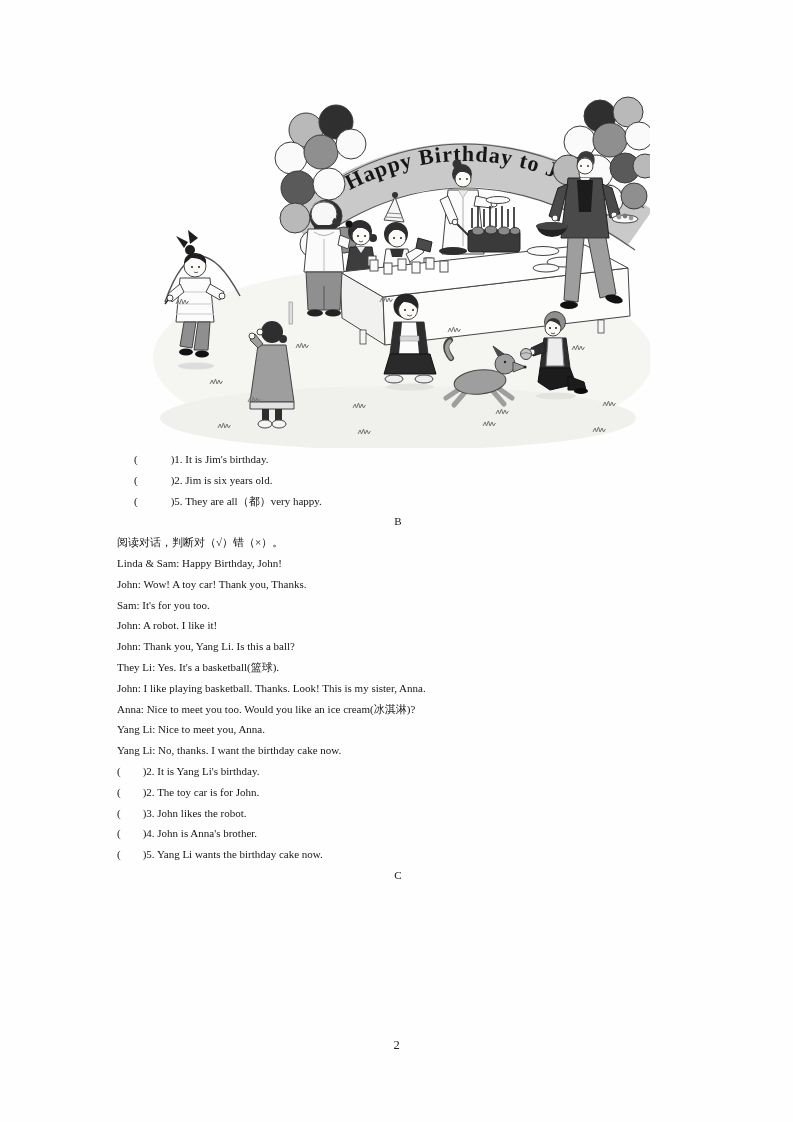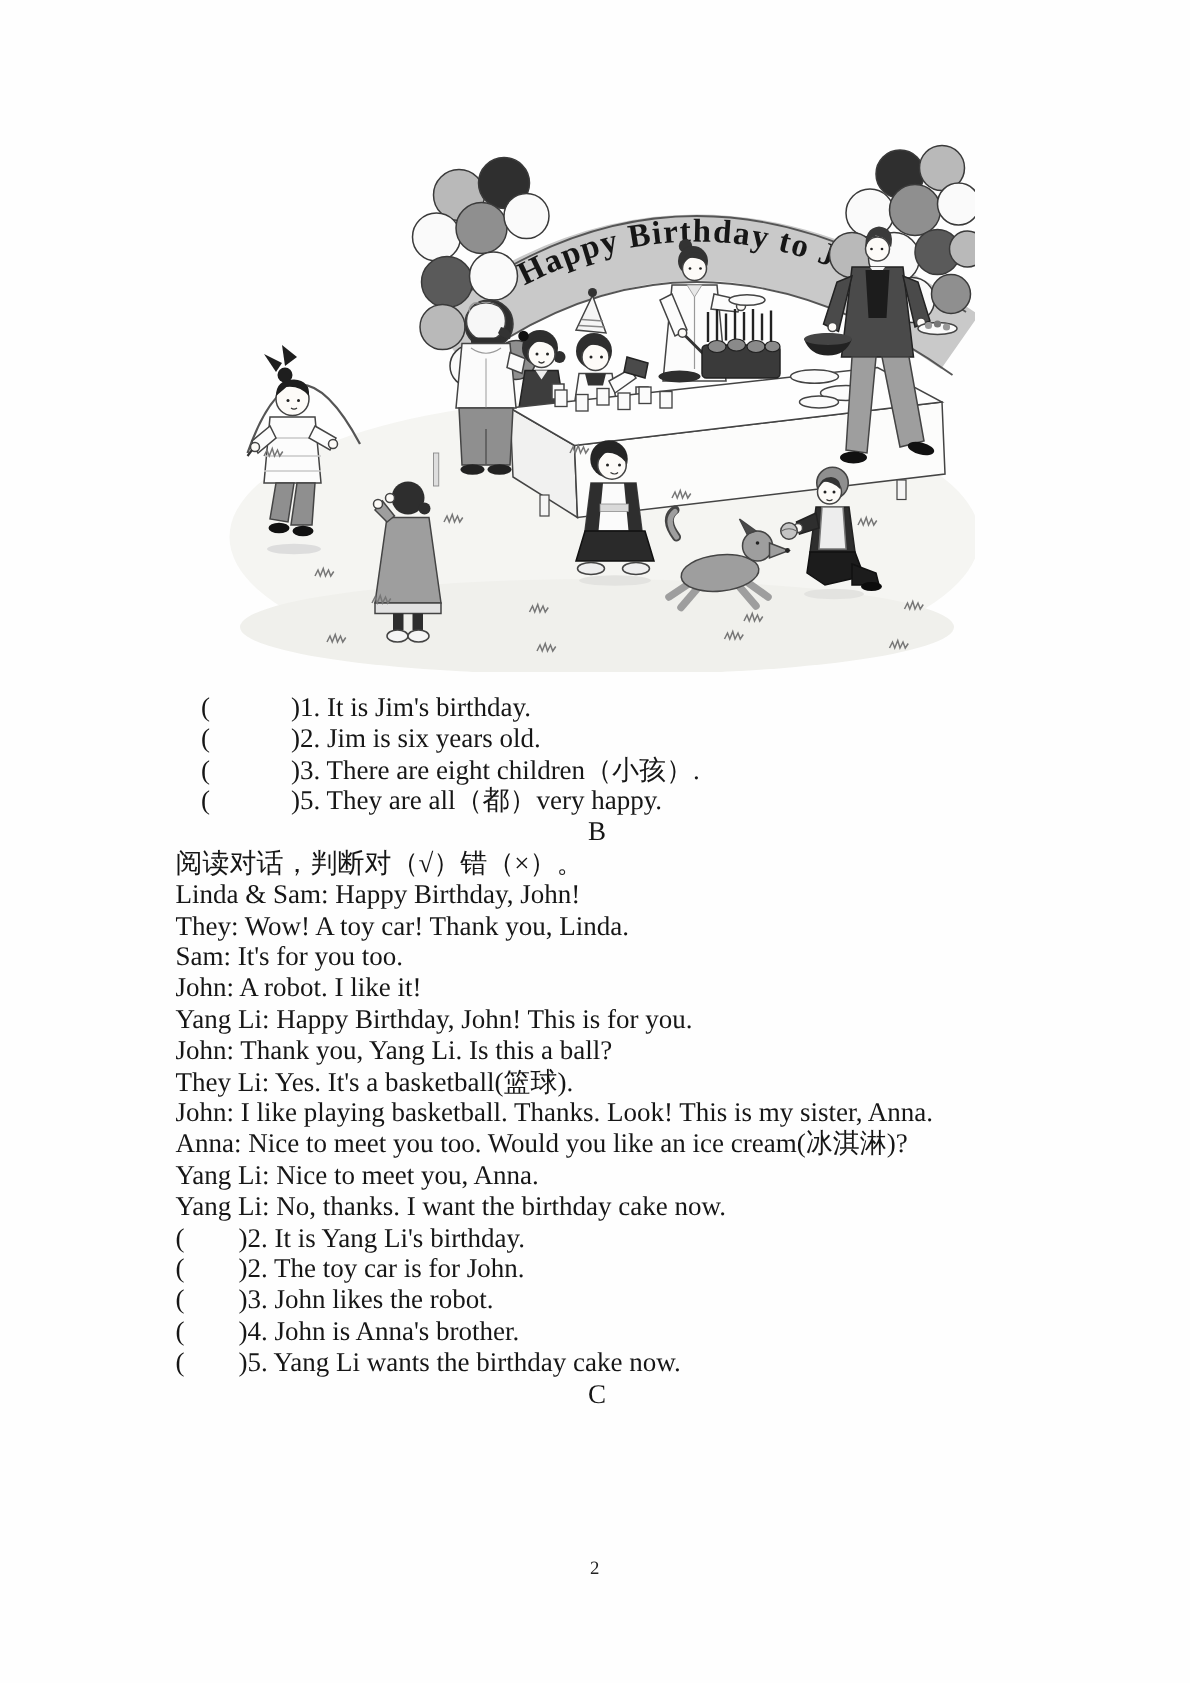--- a/index.html
+++ b/index.html
@@ -4,22 +4,21 @@
 <style>
   html,body{margin:0;padding:0;background:#e8e8e8;}
   .page{
     position:relative;width:793px;height:1122px;margin:0 auto;
     background:#fefefe;overflow:hidden;
     font-family:"Liberation Serif","DejaVu Serif",serif;color:#161616;
   }
   .illustration{position:absolute;left:148px;top:96px;width:502px;height:352px;}
   .content{
     position:absolute;left:117px;top:449px;width:562px;
-    font-size:18px;
-    margin-top:12px;
+    font-size:11px;
   }
   .line{height:20.8px;line-height:20.8px;white-space:pre;}
   .line.indent-a{padding-left:17px;}
   .line.center{text-align:center;}
   .page-number{
     position:absolute;left:0;top:1038px;width:100%;text-align:center;
     font-size:12.5px;color:#222;
   }
   svg text{font-family:"Liberation Serif","DejaVu Serif",serif;}
 </style>
@@ -323,31 +322,29 @@
       <use href="#tuft" x="210" y="338"></use>
         <use href="#tuft" x="335" y="330"></use>
       <use href="#tuft" x="445" y="336"></use>
         <use href="#tuft" x="232" y="206"></use>
     </g>
   </svg>
 
   <main class="content">
     <div class="line indent-a">(            )1. It is Jim's birthday.</div>
     <div class="line indent-a">(            )2. Jim is six years old.</div>
-    <div class="line indent-a">(            )3. There are eight children（小孩）.</div>
     <div class="line indent-a">(            )5. They are all（都）very happy.</div>
 
     <div class="line center">B</div>
     <div class="line">阅读对话，判断对（√）错（×）。</div>
 
     <div class="line">Linda &amp; Sam: Happy Birthday, John!</div>
-    <div class="line">They: Wow! A toy car! Thank you, Linda.</div>
+    <div class="line">John: Wow! A toy car! Thank you, Thanks.</div>
     <div class="line">Sam: It's for you too.</div>
     <div class="line">John: A robot. I like it!</div>
-    <div class="line">Yang Li: Happy Birthday, John! This is for you.</div>
     <div class="line">John: Thank you, Yang Li. Is this a ball?</div>
     <div class="line">They Li: Yes. It's a basketball(篮球).</div>
     <div class="line">John: I like playing basketball. Thanks. Look! This is my sister, Anna.</div>
     <div class="line">Anna: Nice to meet you too. Would you like an ice cream(冰淇淋)?</div>
     <div class="line">Yang Li: Nice to meet you, Anna.</div>
     <div class="line">Yang Li: No, thanks. I want the birthday cake now.</div>
 
     <div class="line">(        )2. It is Yang Li's birthday.</div>
     <div class="line">(        )2. The toy car is for John.</div>
     <div class="line">(        )3. John likes the robot.</div>

